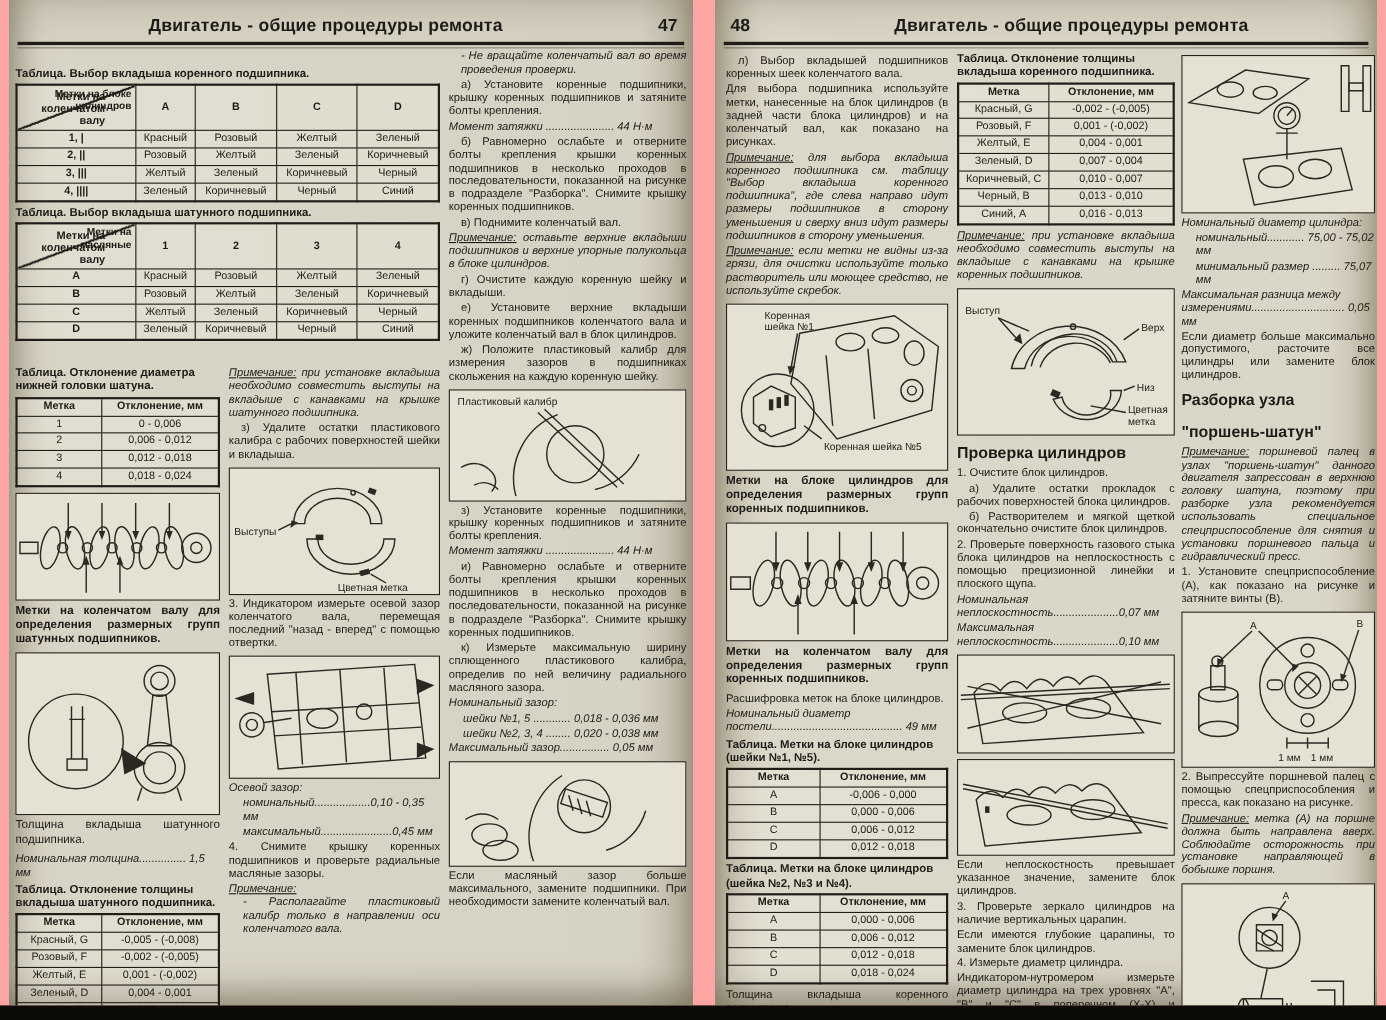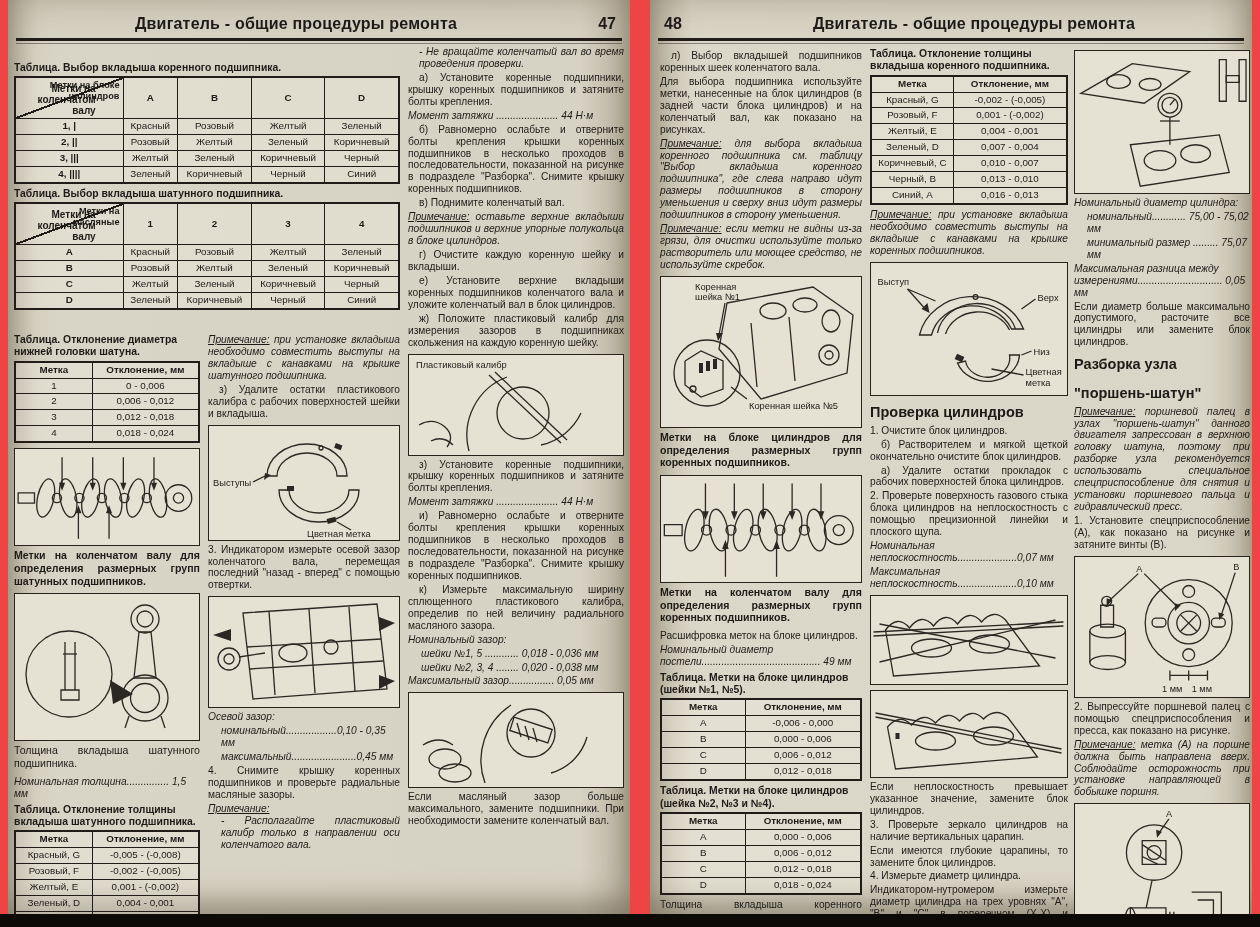--- a/index.html
+++ b/index.html
@@ -1,17 +1,17 @@
 <!DOCTYPE html>
 <html><head>
 <meta charset="utf-8">
 <style>
   html,body{margin:0;padding:0;}
   body{font-family:"Liberation Sans",sans-serif;color:#1d1b17;background:#14110d;}
-  .scan{position:relative;width:1260px;height:927px;background:#ef4444;overflow:hidden;}
+  .scan{position:relative;width:1260px;height:927px;background:#fca5a5;overflow:hidden;}
   .page{position:absolute;top:0;height:914px;overflow:hidden;
         box-shadow:inset 0 0 46px rgba(70,55,25,.28), inset 0 -14px 22px rgba(40,30,10,.25);}
   .page-l{left:8px;width:622px;background:linear-gradient(90deg,#c6c1b0,#d9d5c6 5%,#d7d3c4 92%,#bfb9a7);}
   .page-r{left:650px;width:602px;background:linear-gradient(90deg,#c3bdab,#dcd8c9 7%,#dad6c7 93%,#cac4b2);}
   .hdr{position:absolute;top:15px;left:14px;right:14px;display:flex;align-items:baseline;}
   .hdr-title{flex:1;text-align:center;font-weight:700;font-size:16px;letter-spacing:.2px;}
   .hdr-num{font-weight:700;font-size:16px;width:46px;}
   .page-l .hdr-num{text-align:right;}
   .rule{position:absolute;top:38px;left:8px;right:8px;height:3px;background:#201d18;}
   .rule:after{content:"";position:absolute;left:0;right:0;top:5px;height:1px;background:rgba(32,29,24,.45);}
@@ -544,22 +544,22 @@
           <rect class="fl" x="84" y="92" width="8" height="6" transform="rotate(24 88 95)"></rect>
           <line class="ln" x1="150" y1="92" x2="160" y2="88"></line>
           <text class="tx" x="162" y="92">Низ</text>
           <line class="ln" x1="120" y1="106" x2="152" y2="112"></line>
           <text class="tx" x="154" y="112">Цветная</text>
           <text class="tx" x="154" y="123">метка</text>
         </svg>
       </div>
       <div class="h2">Проверка цилиндров</div>
       <p class="p">1. Очистите блок цилиндров.</p>
+      <p class="st">а) Удалите остатки прокладок с рабочих поверхностей блока цилиндров.</p>
       <p class="st">б) Растворителем и мягкой щеткой окончательно очистите блок цилиндров.</p>
-      <p class="st">а) Удалите остатки прокладок с рабочих поверхностей блока цилиндров.</p>
       <p class="p">2. Проверьте поверхность газового стыка блока цилиндров на неплоскостность с помощью прецизионной линейки и плоского щупа.</p>
       <p class="spec" style="margin-bottom:0;">Номинальная</p>
       <p class="spec">неплоскостность.....................0,07 мм</p>
       <p class="spec" style="margin-bottom:0;">Максимальная</p>
       <p class="spec">неплоскостность.....................0,10 мм</p>
       <div class="fig" style="height:88px;">
         <svg viewBox="0 0 195 88">
           <path class="ln" d="M14 34 q12 -16 24 -2 q12 -16 24 -2 q12 -16 24 -2 q12 -16 24 -2 q12 -14 24 -2 L168 70 L22 80 Z"></path>
           <line class="ln" x1="2" y1="36" x2="192" y2="26"></line>
             <line class="ln" x1="2" y1="40" x2="192" y2="30"></line>

